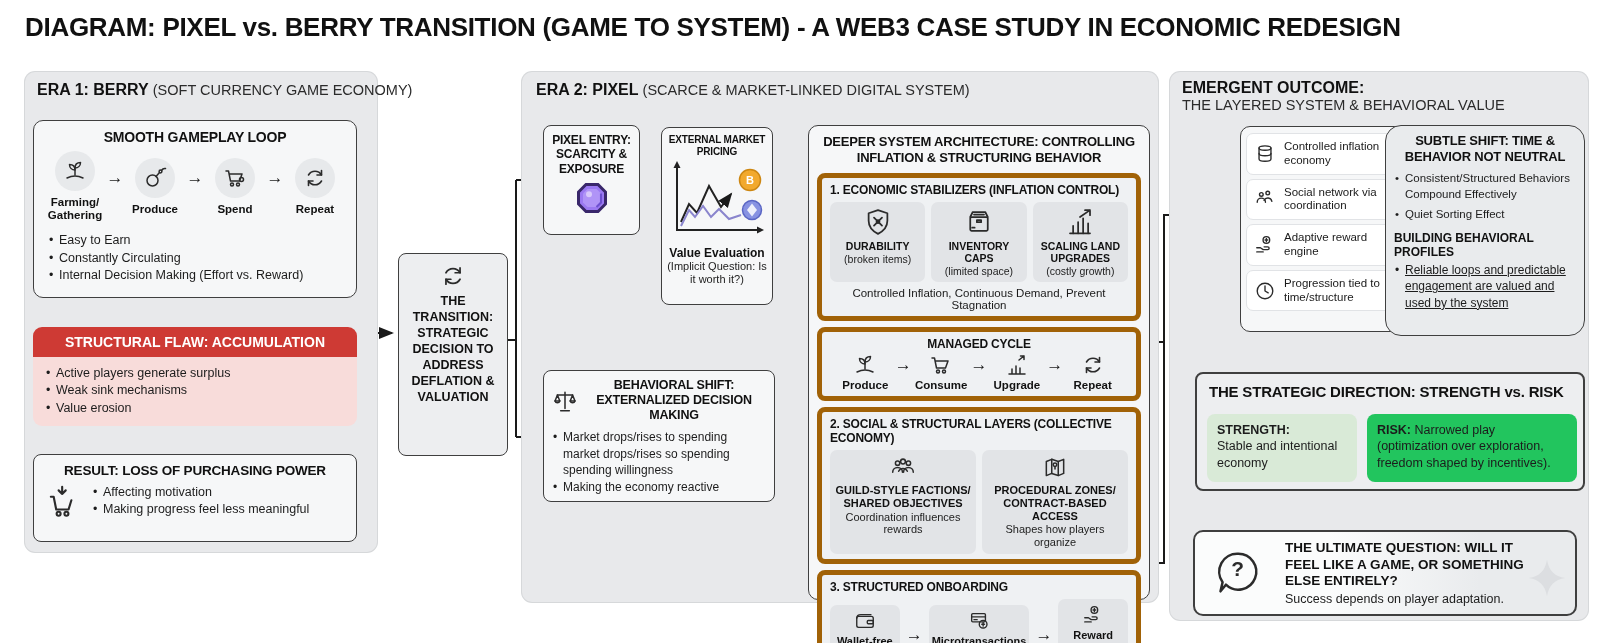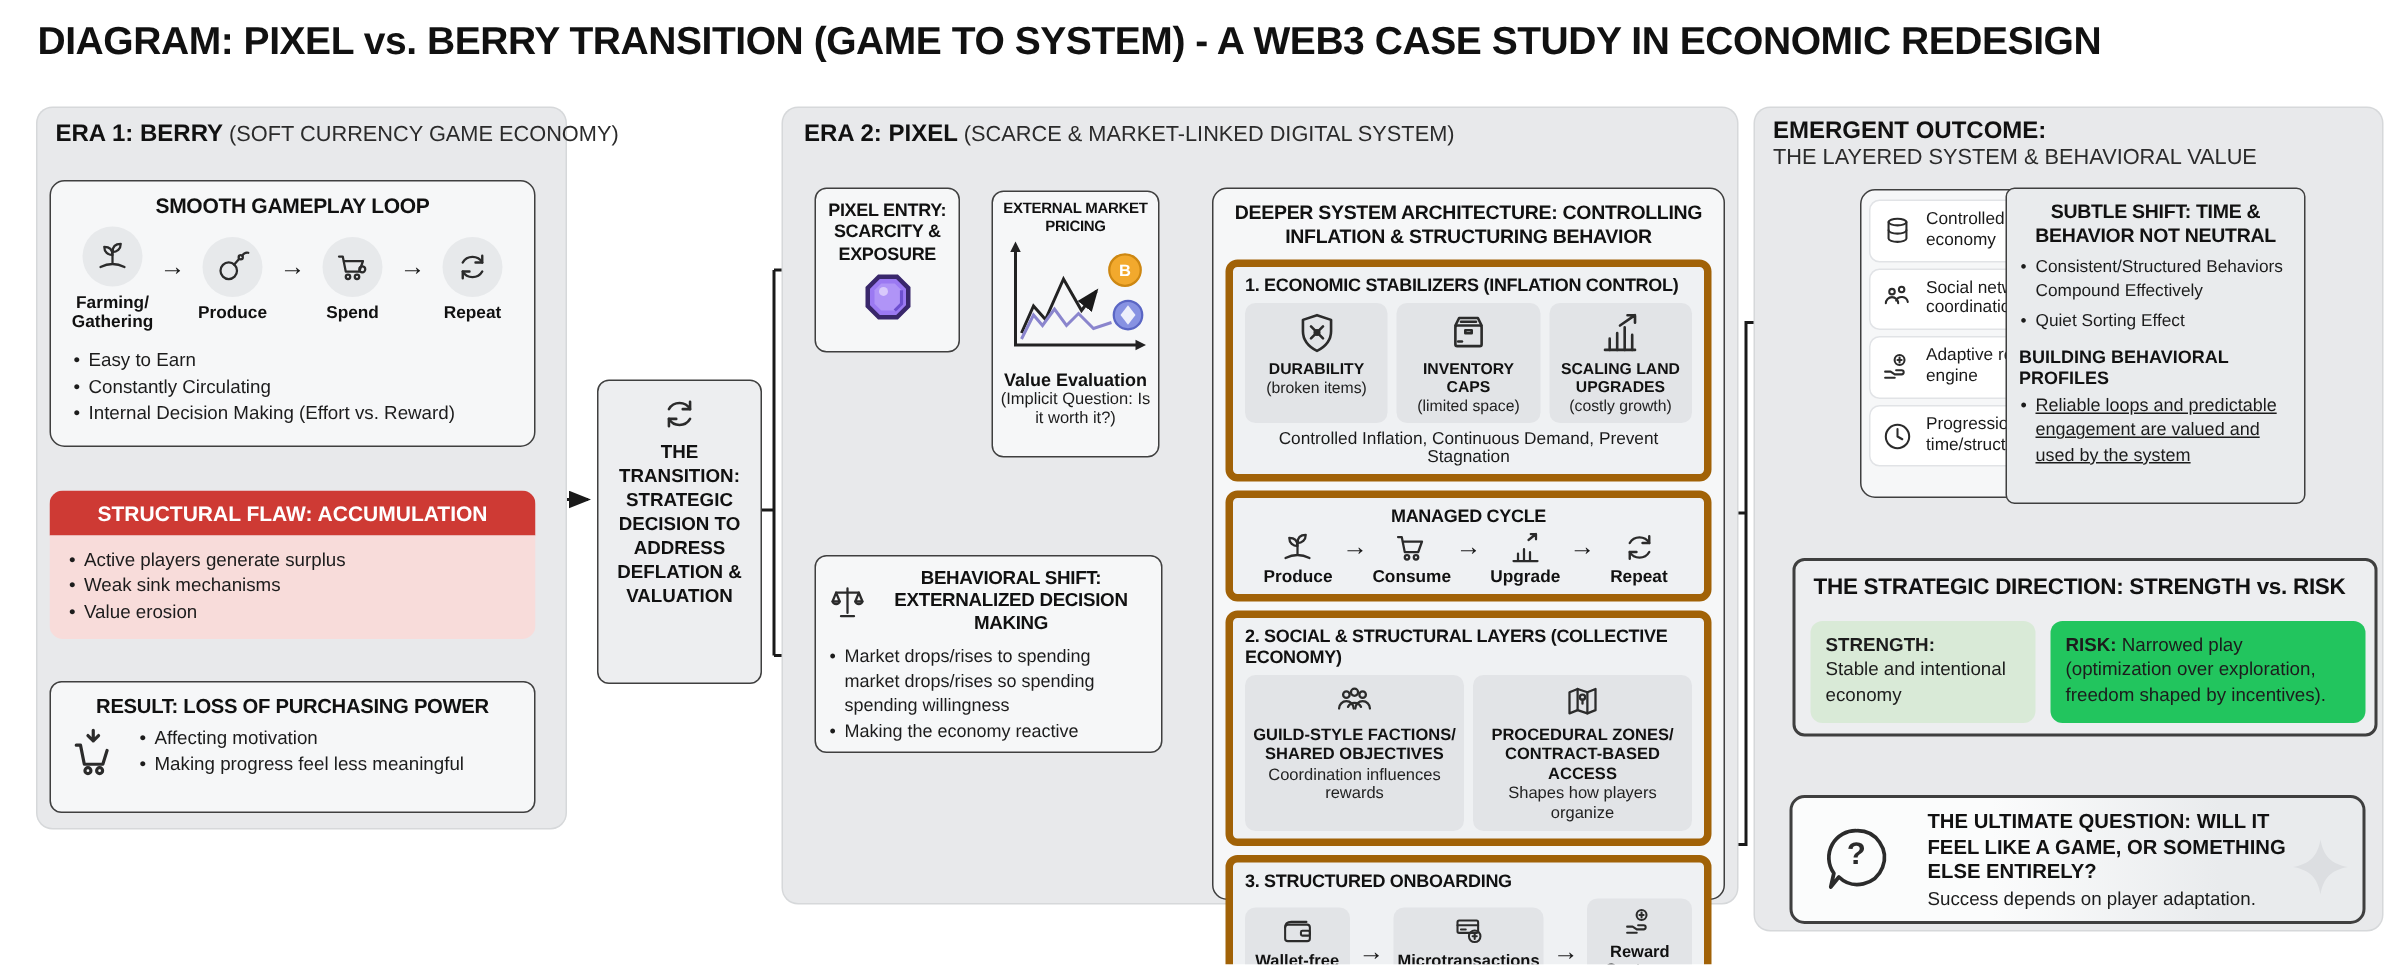--- a/index.html
+++ b/index.html
@@ -454,21 +454,21 @@
       <span>
         <svg class="ic" width="22" height="22" viewBox="0 0 24 24" stroke="#2b2b2b" stroke-width="1.5" fill="none" stroke-linecap="round" stroke-linejoin="round">
           <circle cx="12" cy="12" r="8.5"></circle>
             <path d="M12,6.5 V12 L15.5,14"></path>
         </svg>
       </span>
       <span class="olab">Progression tied to time/structure</span>
     </div>
   </div>
 
-  <div class="wbox" style="left:1337px;top:125px;width:200px;height:211px;background:#e9ebed;border-width:1.6px;border-radius:6px;padding:7px 8px;">
+  <div class="wbox" style="left:1385px;top:125px;width:200px;height:211px;background:#e9ebed;border-width:1.6px;border-radius:16px;padding:7px 8px;">
     <div class="btitle" style="font-size:13px;line-height:1.2;">SUBTLE SHIFT: TIME &amp; BEHAVIOR NOT NEUTRAL</div>
     <ul class="bul" style="margin-top:7px;">
       <li style="font-size:11.5px;margin-bottom:4px;">Consistent/Structured Behaviors Compound Effectively</li>
       <li style="font-size:11.5px;">Quiet Sorting Effect</li>
     </ul>
     <div style="font-size:12px;font-weight:800;margin-top:8px;color:#111;">BUILDING BEHAVIORAL PROFILES</div>
     <ul class="bul" style="margin-top:3px;">
       <li style="font-size:12px;text-decoration:underline;">Reliable loops and predictable engagement are valued and used by the system</li>
     </ul>
   </div>

